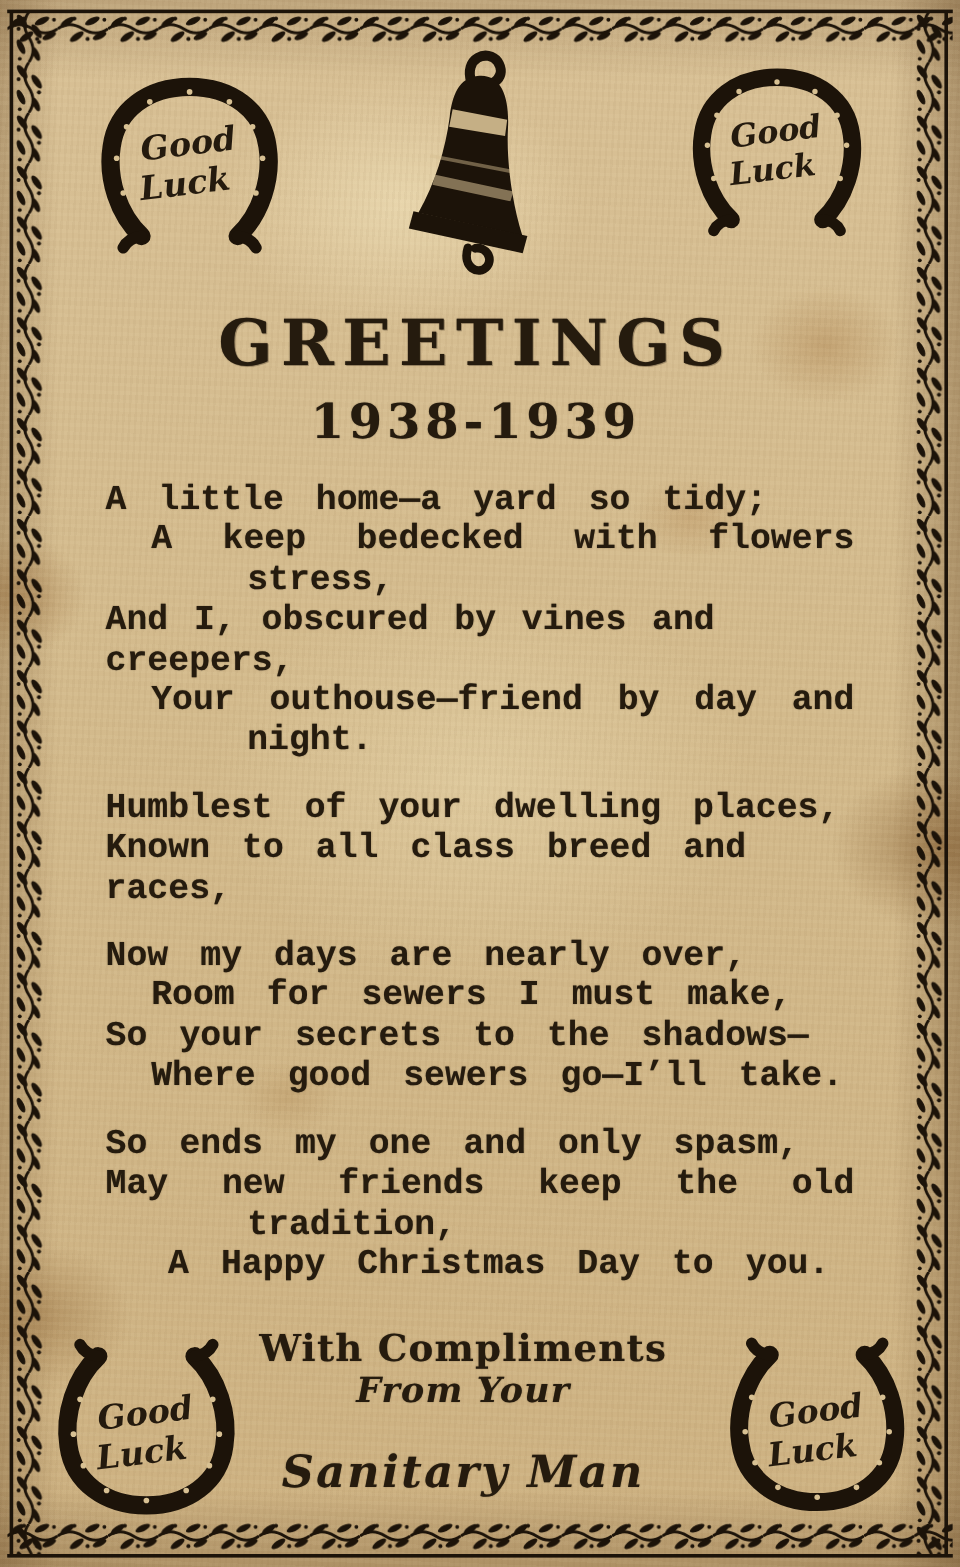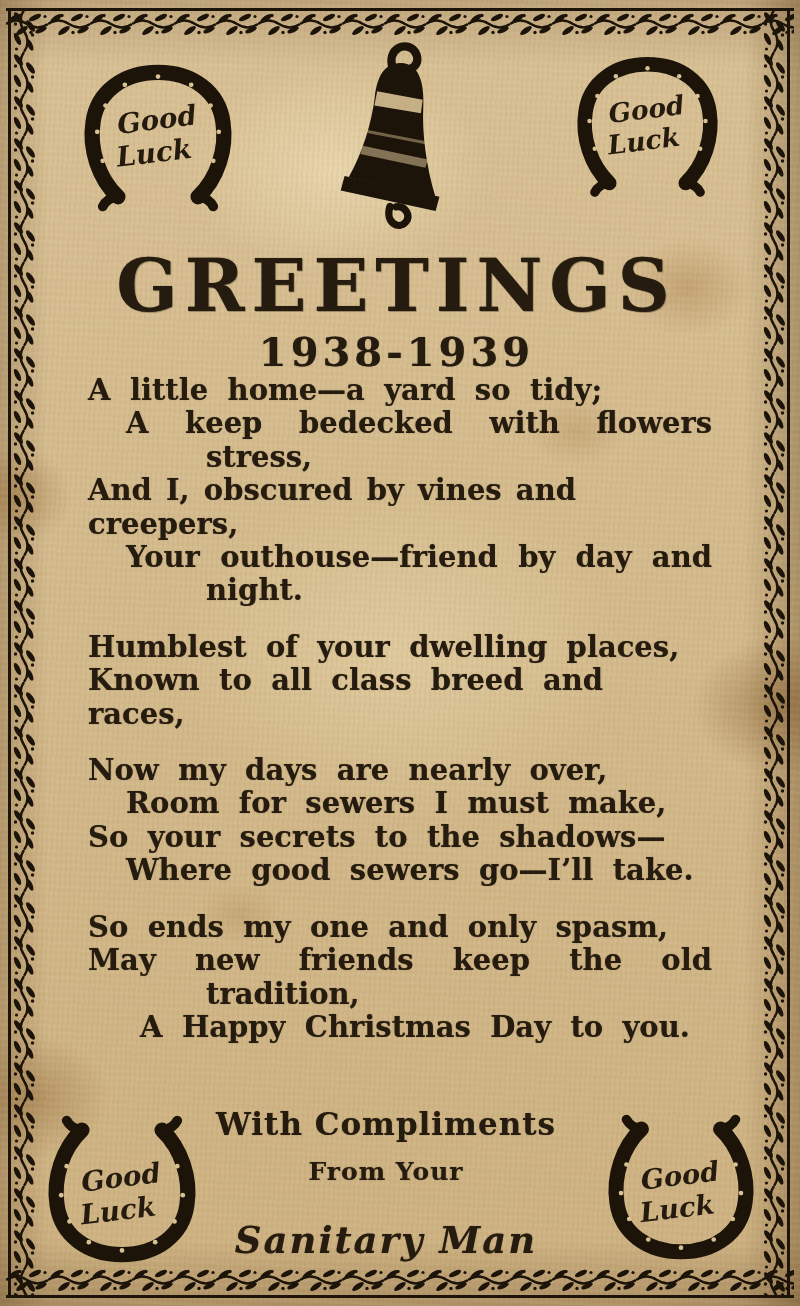--- a/index.html
+++ b/index.html
@@ -40,42 +40,42 @@
   .hs-tl{left:82px;top:58px;width:152px;height:156px;}
   .hs-tr{left:575px;top:50px;width:145px;height:150px;}
   .bell-wrap{left:322px;top:40px;width:145px;height:198px;}
   .hs-bl{left:46px;top:1112px;width:152px;height:158px;}
   .hs-br{left:606px;top:1110px;width:150px;height:158px;}
   .orn svg{width:100%;height:100%;}
   .hs-word{font-family:"DejaVu Serif",serif;font-style:italic;font-weight:bold;}
   
   .header{position:absolute;left:45px;right:52px;top:246px;text-align:center;z-index:2;}
   .title{
-    font-size:72px;font-weight:bold;letter-spacing:7px;line-height:80px;
+    font-size:53px;font-weight:bold;letter-spacing:7px;line-height:80px;
     text-shadow:0 0 1px rgba(30,20,8,.65), 1px 1px 0 rgba(30,20,8,.25);
   }
   .years{font-size:40px;font-weight:bold;letter-spacing:4px;line-height:44px;margin-top:4px;
     text-shadow:0 0 1px rgba(30,20,8,.6);}
   
-  .poem{position:absolute;left:88px;width:624px;top:374px;z-index:2;
+  .poem{position:absolute;left:88px;width:624px;top:400px;z-index:2;
     font-size:29px;font-weight:bold;line-height:33.4px;word-spacing:.08em;
-    text-shadow:0 0 1px rgba(35,24,10,.55);}
+    text-shadow:0 0 1px rgba(35,24,10,.55);font-family:Liberation Mono, monospace;}
   .stanza + .stanza{margin-top:23px;}
   .line{min-height:33.4px;}
   .ind{padding-left:38px;}
   .ind2{padding-left:118px;}
   .ind3{padding-left:52px;}
   .just{text-align:justify;text-align-last:justify;}
   .ws1{word-spacing:.14em;}
   .ws2{word-spacing:.32em;}
   
   .footer{position:absolute;left:30px;right:58px;top:1106px;text-align:center;z-index:2;
     text-shadow:0 0 1px rgba(35,24,10,.55);}
   .compliments{font-size:31px;font-weight:bold;letter-spacing:1px;line-height:36px;}
-  .from-your{font-size:25px;font-weight:bold;line-height:32px;margin-top:14px;letter-spacing:1px;}
+  .from-your{font-size:29px;font-weight:bold;font-style:italic;line-height:32px;letter-spacing:1px;}
   .signature{font-size:37px;font-weight:bold;font-style:italic;line-height:52px;margin-top:26px;letter-spacing:2px;}
 </style>
 </head>
 <body>
 
 <div class="card">
 
   <svg width="0" height="0" style="position:absolute" aria-hidden="true">
     <defs>
       <pattern id="vineH" width="42" height="26" patternUnits="userSpaceOnUse">

